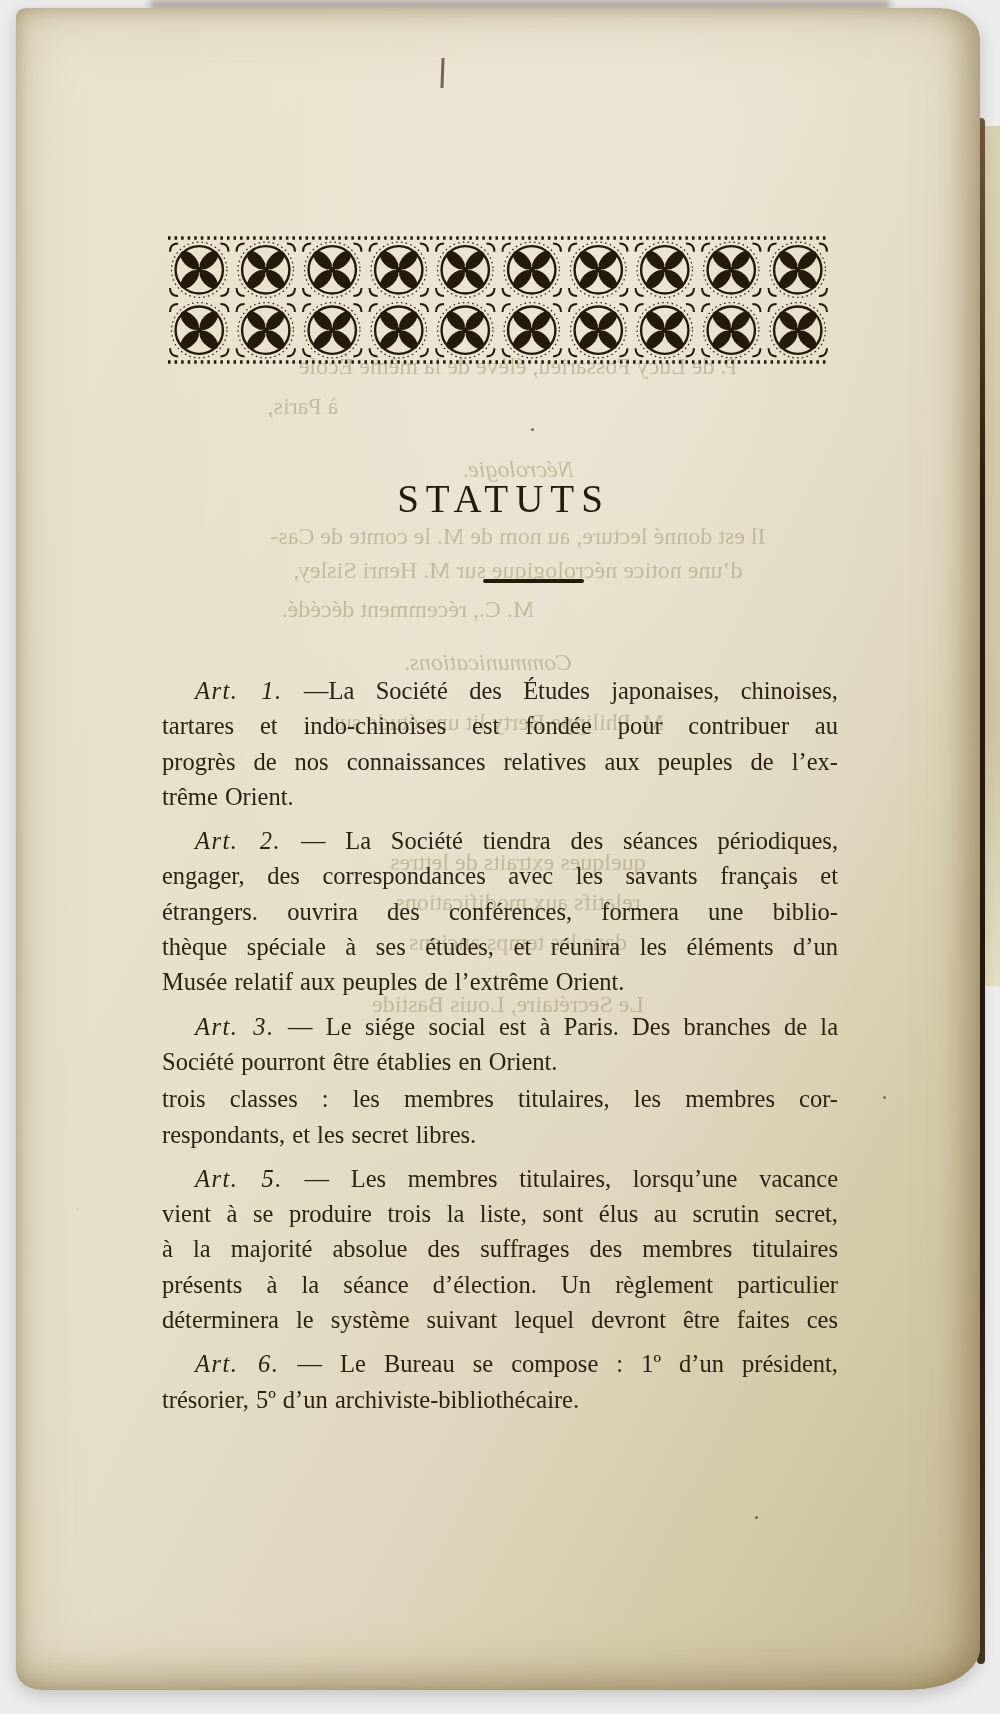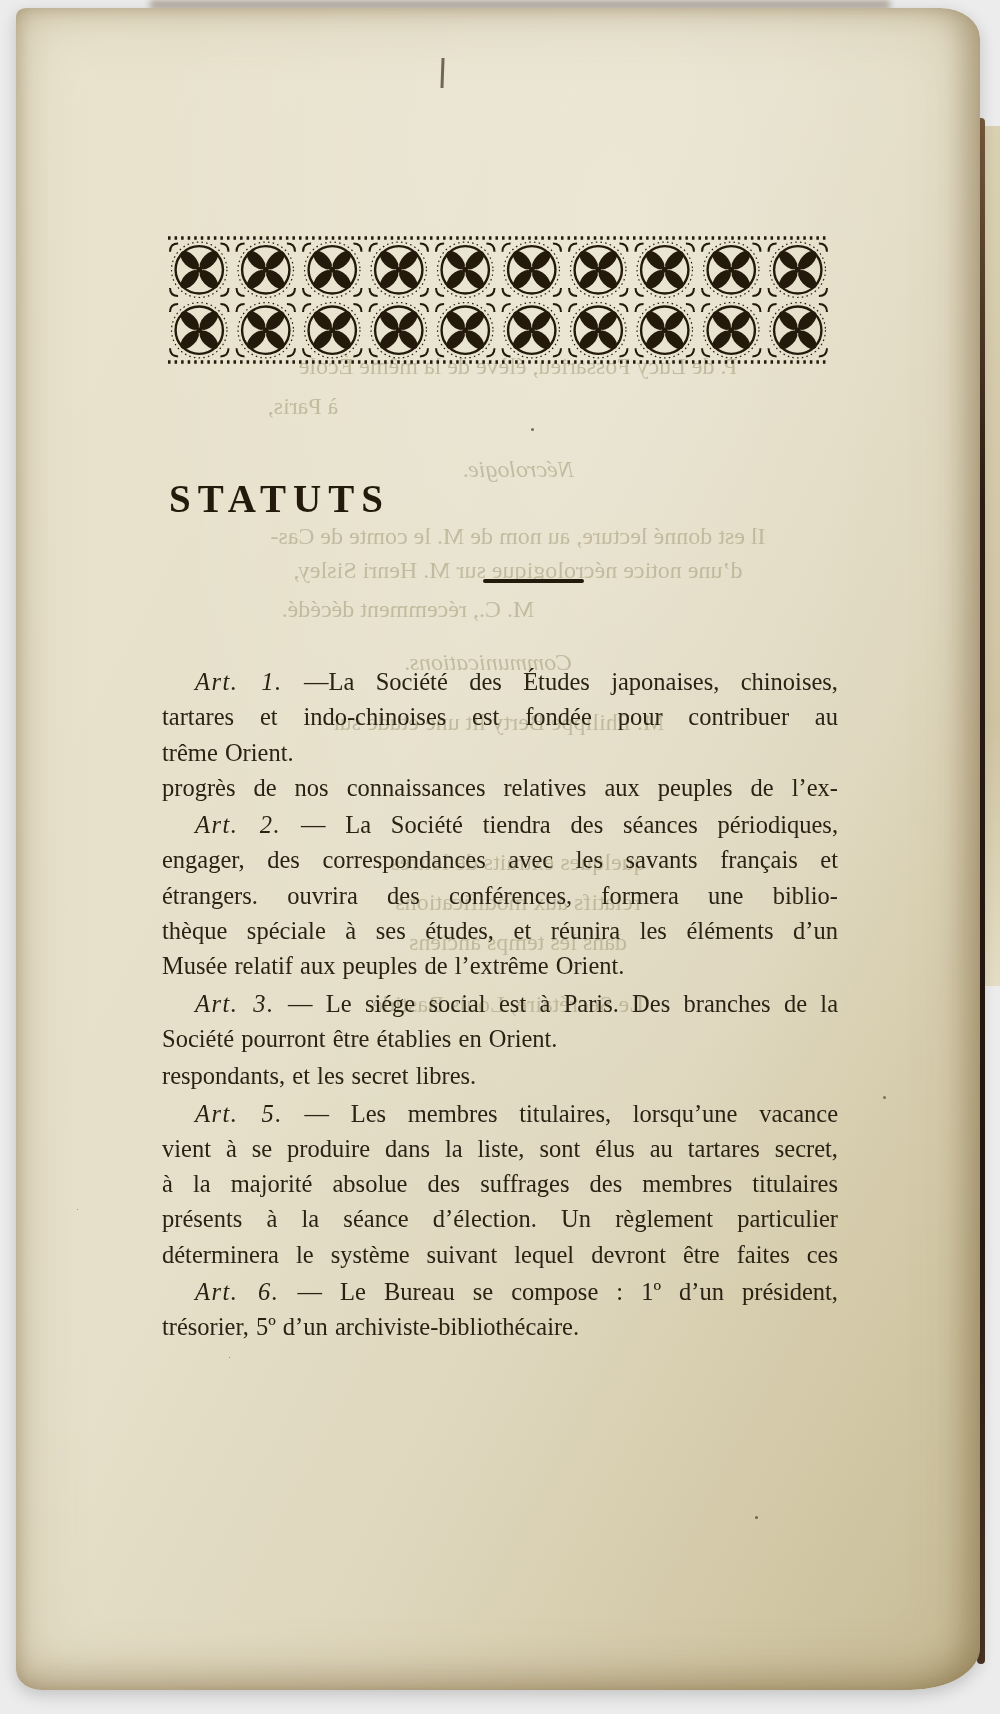--- a/index.html
+++ b/index.html
@@ -27,32 +27,32 @@
           inset 5px 0 12px rgba(120,95,55,.16),
           0 5px 16px rgba(0,0,0,.18);}
   .content{position:absolute;inset:0;color:#2a2013;}
   
   .tick{position:absolute;left:425px;top:50px;width:2.5px;height:30px;
         background:#4a3c28;opacity:.75;transform:rotate(2deg);}
   
   .ornament{position:absolute;left:150px;top:227px;width:665px;height:130px;}
   
   .title{position:absolute;left:146px;top:468px;width:676px;margin:0;
-         font-size:39px;line-height:46px;font-weight:bold;
+         font-size:39px;line-height:46px;font-weight:normal;text-align:center;
          letter-spacing:7px;text-indent:7px;color:#241a0c;}
   .rule{position:absolute;left:467px;top:571px;width:101px;height:3.5px;
         background:#241a0c;border-radius:2px;}
   
   .articles{position:absolute;left:146px;top:656px;width:676px;
             font-size:24.5px;color:#2b2214;}
   .para{margin:0 0 2px 0;}
   .line{height:35.3px;line-height:35.3px;overflow:hidden;
         text-align:justify;text-align-last:justify;word-spacing:1px;}
   .line.last{text-align:left;text-align-last:auto;}
-  .line.first{padding-left:33px;}
+  .line.first{padding-left:33px;margin-top:9px;}
   .lead{font-style:italic;letter-spacing:1.5px;}
   
   .showthrough{position:absolute;inset:0;pointer-events:none;}
   .st-item{position:absolute;transform:scaleX(-1);color:#a59b79;opacity:.55;
            filter:blur(.6px);text-align:center;font-size:24px;line-height:28px;
            white-space:nowrap;overflow:hidden;}
   .st-item.it{font-style:italic;}
   
   .specks{position:absolute;left:515px;top:420px;width:3px;height:3px;border-radius:50%;
           background:#5a4a33;opacity:.8;
@@ -125,40 +125,41 @@
         </svg>
       </div>
 
       <h1 class="title">STATUTS</h1>
       <div class="rule"></div>
 
       <div class="articles" id="articles">
           <div class="para">
             <div class="line first"><i class="lead">Art. 1.</i> <span>—La Société des Études japonaises, chinoises,</span></div>
             <div class="line"><span>tartares et indo-chinoises est fondée pour contribuer au</span></div>
+            <div class="line"><span>progrès de nos connaissances relatives aux peuples de l’ex-</span></div>
             <div class="line last"><span>trême Orient.</span></div>
-            <div class="line"><span>progrès de nos connaissances relatives aux peuples de l’ex-</span></div>
           </div>
           <div class="para">
             <div class="line first"><i class="lead">Art. 2.</i> <span>— La Société tiendra des séances périodiques,</span></div>
             <div class="line"><span>engager, des correspondances avec les savants français et</span></div>
             <div class="line"><span>étrangers. ouvrira des conférences, formera une biblio-</span></div>
             <div class="line"><span>thèque spéciale à ses études, et réunira les éléments d’un</span></div>
             <div class="line last"><span>Musée relatif aux peuples de l’extrême Orient.</span></div>
           </div>
           <div class="para">
             <div class="line first"><i class="lead">Art. 3.</i> <span>— Le siége social est à Paris. Des branches de la</span></div>
             <div class="line last"><span>Société pourront être établies en Orient.</span></div>
           </div>
           <div class="para">
+            <div class="line"><span>trois classes : les membres titulaires, les membres cor-</span></div>
             <div class="line last"><span>respondants, et les secret libres.</span></div>
           </div>
           <div class="para">
             <div class="line first"><i class="lead">Art. 5.</i> <span>— Les membres titulaires, lorsqu’une vacance</span></div>
-            <div class="line"><span>vient à se produire dans la liste, sont élus au tartares secret,</span></div>
+            <div class="line"><span>vient à se produire trois la liste, sont élus au scrutin secret,</span></div>
             <div class="line"><span>à la majorité absolue des suffrages des membres titulaires</span></div>
             <div class="line"><span>présents à la séance d’élection. Un règlement particulier</span></div>
             <div class="line"><span>déterminera le système suivant lequel devront être faites ces</span></div>
           </div>
           <div class="para">
             <div class="line first"><i class="lead">Art. 6.</i> <span>— Le Bureau se compose : 1º d’un président,</span></div>
             <div class="line last"><span>trésorier, 5º d’un archiviste-bibliothécaire.</span></div>
           </div>
         </div>
 

